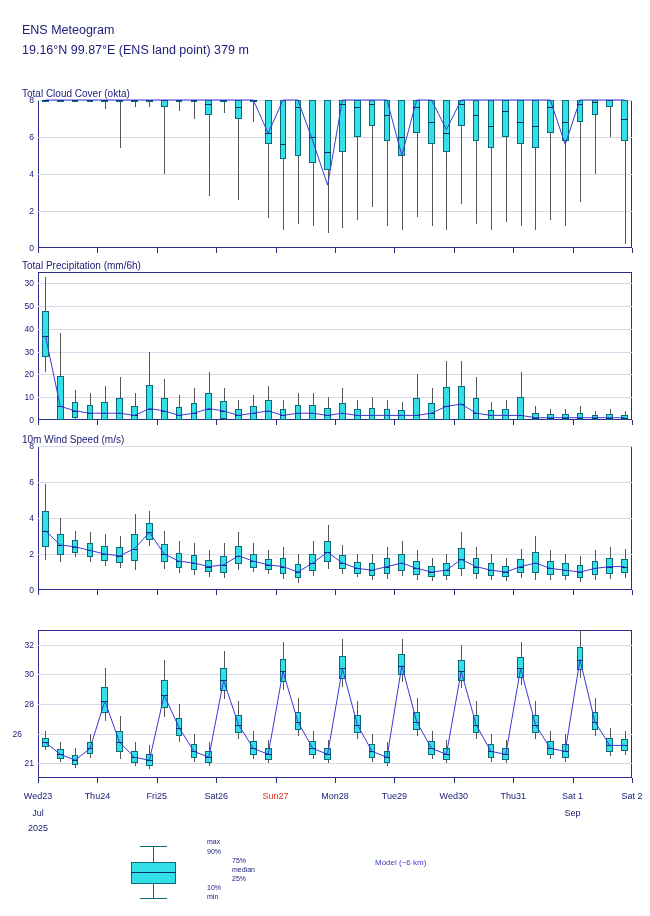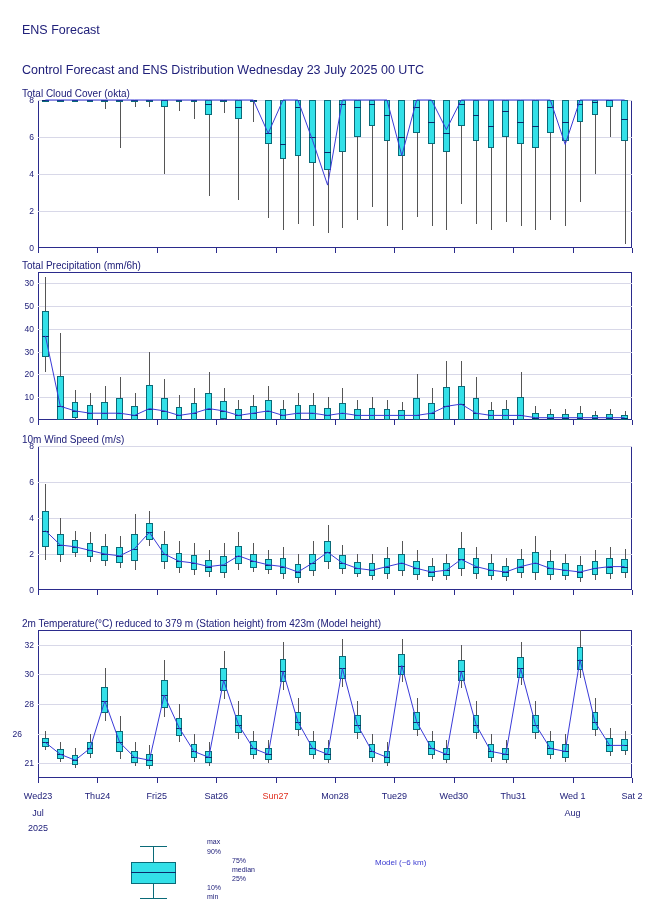--- a/index.html
+++ b/index.html
@@ -25,33 +25,32 @@
   svg.overlay{position:absolute;left:0;top:0;overflow:visible;}
   .lg-box{position:absolute;background:#33e0e8;border:1px solid #0a6a78;box-sizing:border-box;}
   .lg-line{position:absolute;background:#0a6a78;height:1px;}
   .lg-vert{position:absolute;background:#0a6a78;width:1px;}
 </style>
 </head>
 <body>
 
 <div class="page">
 
-  <div class="hdr hdr1">ENS Forecast</div>
-  <div class="hdr hdr3">Control Forecast and ENS Distribution Wednesday 23 July 2025 00 UTC</div>
+  <div class="hdr hdr1">ENS Meteogram</div>
+  <div class="hdr hdr2">19.16°N 99.87°E (ENS land point) 379 m</div>
 
   <div class="panel-title" style="left:22px;top:88px;">Total Cloud Cover (okta)</div>
   <div class="frame" id="frame0" style="left:38px;top:100px;width:594px;height:148px;"></div>
 
   <div class="panel-title" style="left:22px;top:260px;">Total Precipitation (mm/6h)</div>
   <div class="frame" id="frame1" style="left:38px;top:272px;width:594px;height:148px;"></div>
 
   <div class="panel-title" style="left:22px;top:434px;">10m Wind Speed (m/s)</div>
   <div class="frame" id="frame2" style="left:38px;top:446px;width:594px;height:144px;"></div>
 
-  <div class="panel-title" style="left:22px;top:618px;">2m Temperature(°C) reduced to 379 m (Station height) from 423m (Model height)</div>
   <div class="frame" id="frame3" style="left:38px;top:630px;width:594px;height:148px;"></div>
 
   <div id="plot-layer">
       <div class="gridline" style="left:38px;top:211px;width:594px;"></div>
       <div class="gridline" style="left:38px;top:174px;width:594px;"></div>
       <div class="gridline" style="left:38px;top:137px;width:594px;"></div>
       <div class="gridline" style="left:38px;top:100px;width:594px;"></div>
       <div class="whisk" style="left:45px;top:100px;height:1.8499999999999943px;"></div>
       <div class="box" style="left:42.083749999999995px;top:100px;width:6.6825px;height:2px;"></div>
       <div class="med" style="left:42.083749999999995px;top:100px;width:6.6825px;"></div>
@@ -629,25 +628,25 @@
       <div class="xtickmark" style="left:632px;top:778px;height:5px;"></div>
       <div class="daylabel" style="left:15px;top:791px;">Wed23</div>
       <div class="daylabel" style="left:74.4px;top:791px;">Thu24</div>
       <div class="daylabel" style="left:133.8px;top:791px;">Fri25</div>
       <div class="daylabel" style="left:193.2px;top:791px;">Sat26</div>
       <div class="daylabel red" style="left:252.60000000000002px;top:791px;">Sun27</div>
       <div class="daylabel" style="left:312px;top:791px;">Mon28</div>
       <div class="daylabel" style="left:371.4px;top:791px;">Tue29</div>
       <div class="daylabel" style="left:430.8px;top:791px;">Wed30</div>
       <div class="daylabel" style="left:490.20000000000005px;top:791px;">Thu31</div>
-      <div class="daylabel" style="left:549.6px;top:791px;">Wed 1</div>
+      <div class="daylabel" style="left:549.6px;top:791px;">Sat 1</div>
       <div class="daylabel" style="left:609px;top:791px;">Sat 2</div>
       <div class="monthlabel" style="left:15px;top:808px;">Jul</div>
       <div class="monthlabel" style="left:15px;top:823px;">2025</div>
-      <div class="monthlabel" style="left:549.6px;top:808px;">Aug</div>
+      <div class="monthlabel" style="left:549.6px;top:808px;">Sep</div>
     </div>
 
   <div>
     <div class="lg-vert" style="left:153px;top:846px;height:16px;"></div>
     <div class="lg-vert" style="left:153px;top:884px;height:14px;"></div>
     <div class="lg-line" style="left:140px;top:846px;width:27px;"></div>
     <div class="lg-line" style="left:140px;top:898px;width:27px;"></div>
     <div class="lg-box" style="left:131px;top:862px;width:45px;height:22px;"></div>
     <div class="lg-line" style="left:131px;top:872px;width:45px;background:#0a2a6a;"></div>
   </div>

